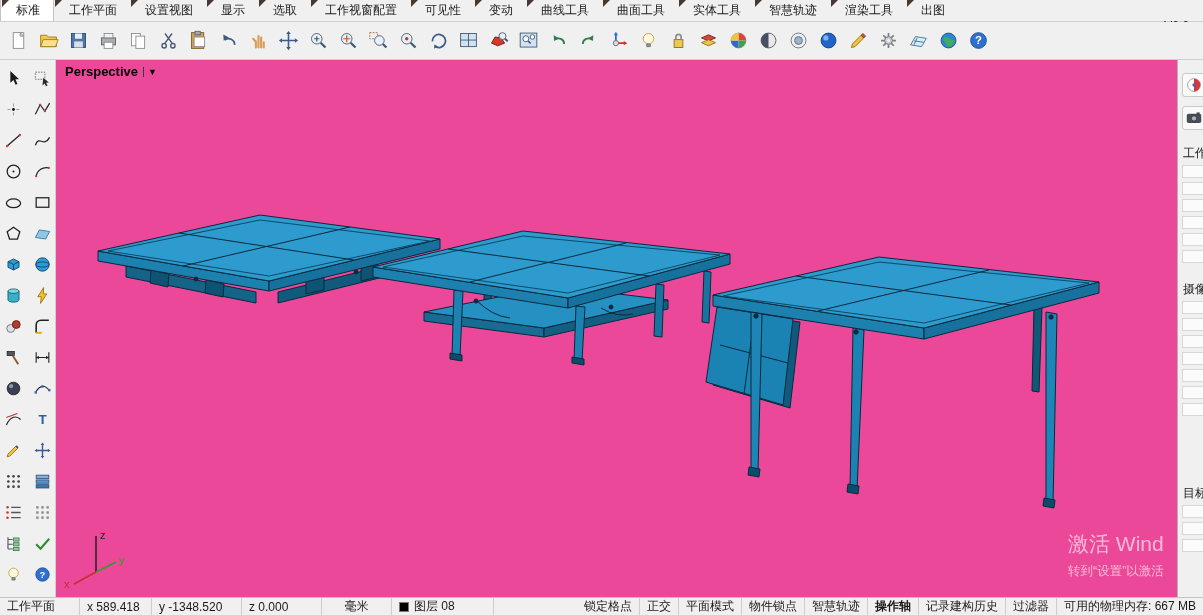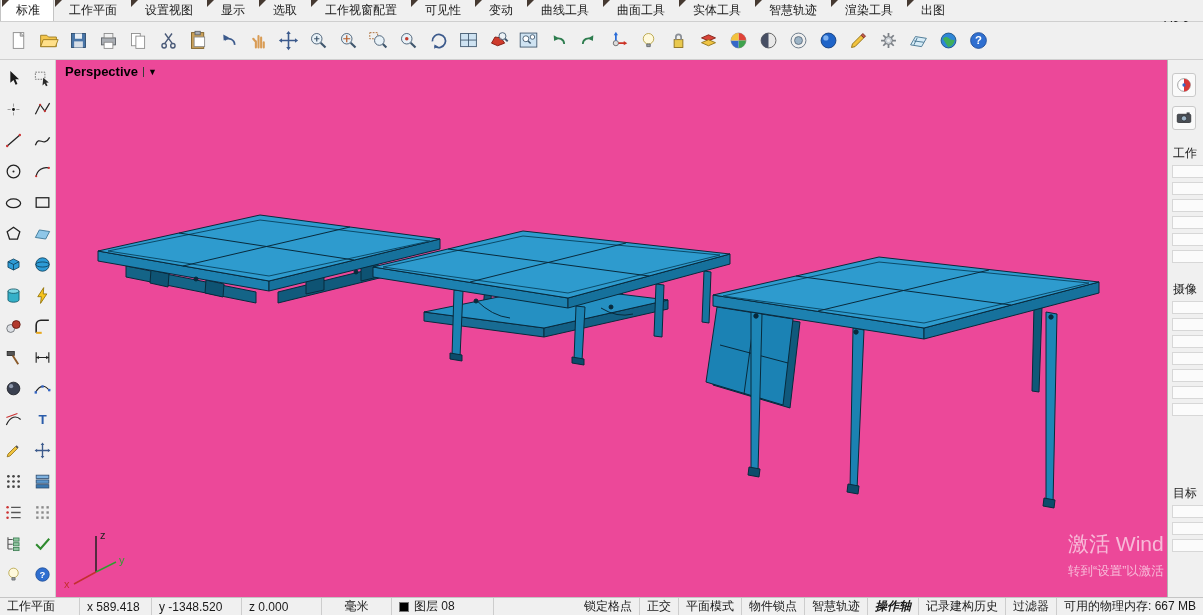--- a/index.html
+++ b/index.html
@@ -27,38 +27,38 @@
 
   .viewport { position: relative; flex: 1; background: #8e9194; overflow: hidden; }
   .scene { position: absolute; left: 0; top: 0; }
   .vp-title { position: absolute; left: 9px; top: 4px; display: flex; align-items: center; gap: 5px; font-size: 13px; font-weight: bold; color: #000; z-index: 2; }
   .vp-title .dd { font-size: 9px; font-weight: normal; padding-left: 4px; border-left: 1px solid #3a3a3a; }
   .watermark { position: absolute; left: 1012px; top: 470px; width: 220px; color: rgba(255,255,255,.62); pointer-events: none; z-index: 2; }
   .watermark .l1 { font-size: 21px; }
   .watermark .l2 { font-size: 12.5px; margin-top: 5px; }
 
   
-  .rightpanel { position: relative; width: 36px; background: #f0f0f0; border-left: 1px solid #b3b3b3; overflow: hidden; }
+  .rightpanel { position: relative; width: 26px; background: #f0f0f0; border-left: 1px solid #b3b3b3; overflow: hidden; }
   .rp-tabs { position: absolute; top: 13px; left: 4px; display: flex; flex-direction: column; gap: 9px; }
   .rp-btn { width: 24px; height: 24px; display: flex; align-items: center; justify-content: center; border: 1px solid #c9c9c9; border-radius: 3px; background: #fafafa; }
   .rp-section { position: absolute; left: 5px; white-space: nowrap; color: #222; }
   .rp-row { position: absolute; left: 4px; width: 60px; height: 13px; background: #fbfbfb; border: 1px solid #d7d7d7; }
 
   
   .statusbar { height: 18px; display: flex; align-items: stretch; background: #f0f0f0; border-top: 1px solid #c5c5c5; white-space: nowrap; }
   .seg { display: flex; align-items: center; padding: 0 7px; border-right: 1px solid #cdcdcd; }
   .w-cplane { width: 80px; }
   .w-x { width: 72px; }
   .w-y { width: 90px; }
   .w-z { width: 80px; }
   .w-units { width: 70px; justify-content: center; }
   .w-layer { width: 102px; }
   .spacer { flex: 1; border-right: none; }
   .toggle { cursor: default; }
-  .toggle.active { font-weight: bold; font-style: italic; }
+  .toggle.active { font-weight: bold; }
   .mem { border-right: none; }
   .swatch { display: inline-block; width: 10px; height: 10px; background: #000; border: 1px solid #777; margin-right: 5px; }
 </style>
 </head>
 <body>
 
 <div class="app">
 
   <div class="tabbar">
     <div id="tabs">

